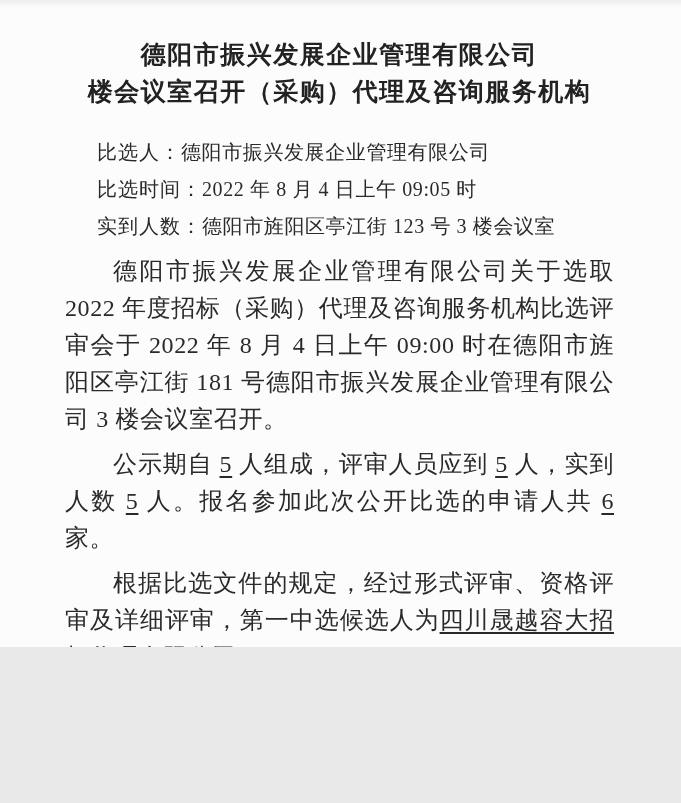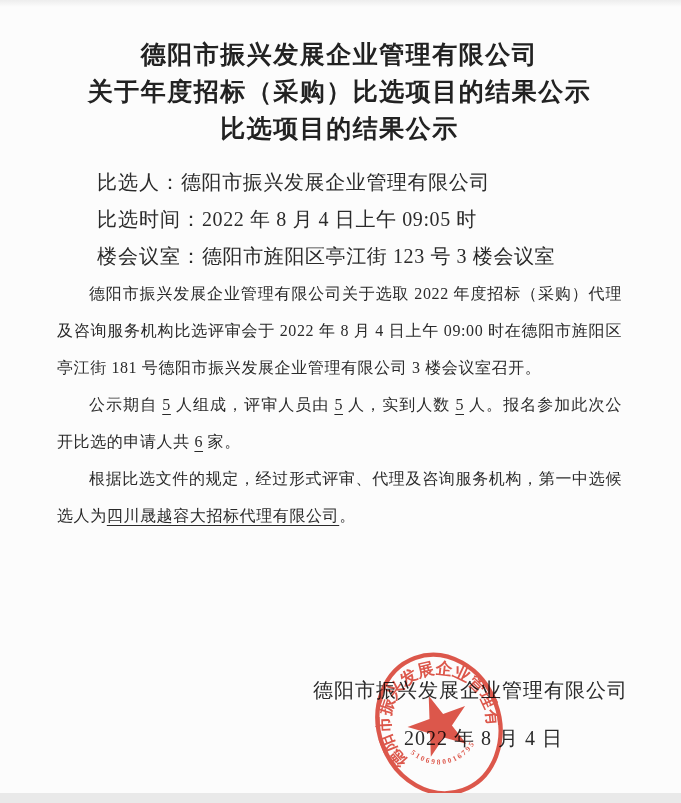--- a/index.html
+++ b/index.html
@@ -2,21 +2,21 @@
 <html style="--seal-color: #dd4a3d;"><head>
 <meta charset="utf-8">
 <style>
   html,body{margin:0;padding:0;}
   body{
     font-family:"Liberation Serif","DejaVu Serif",serif;
     background:#e9e9e9;
   }
   .page{
     position:relative;
-    width:681px;height:793px;
+    width:681px;height:647px;
     margin:0 auto;
     background:#fcfcfc;
     overflow:hidden;
     color:#2a2a2a;
   }
   .scan-edge-top{
     position:absolute;left:0;top:0;width:100%;height:7px;
     background:linear-gradient(#ededed,rgba(255,255,255,0));
   }
   .doc{
@@ -26,33 +26,33 @@
   .title{
     text-align:center;
     font-weight:bold;
     font-size:25px;
     line-height:37px;
     letter-spacing:1.5px;
     color:#222;
   }
   .title div{white-space:nowrap;}
   .info-block{
-    margin-top:17px;
+    margin-top:24px;
     font-size:20px;
     line-height:37px;
   }
   .info-row{
     padding-left:40px;
     white-space:nowrap;
     letter-spacing:0.6px;
   }
   .info-row .label{letter-spacing:1px;}
   .body-paragraph{
-    margin:0;
-    font-size:16px;
+    margin:8px;
+    font-size:24px;
     line-height:37px;
     text-align:justify;
     text-indent:2em;
     letter-spacing:0.6px;
   }
   .body-paragraph .u{
     text-decoration:underline;
     text-underline-offset:4px;
   }
   .signature{
@@ -84,39 +84,38 @@
 </head>
 <body>
 
 <div class="page">
   <div class="scan-edge-top"></div>
 
   <div class="doc">
 
     <div class="title">
       <div>德阳市振兴发展企业管理有限公司</div>
-      <div>关于年度招标（采购）比选项目的结果公示</div>
-      <div>比选项目的结果公示</div>
+      <div>楼会议室召开（采购）代理及咨询服务机构</div>
     </div>
 
     <div class="info-block">
       <div class="info-row">
         <span class="label">比选人：</span><span>德阳市振兴发展企业管理有限公司</span>
       </div>
       <div class="info-row">
         <span class="label">比选时间：</span><span>2022 年 8 月 4 日上午 09:05 时</span>
       </div>
       <div class="info-row">
-        <span class="label">楼会议室：</span><span>德阳市旌阳区亭江街 123 号 3 楼会议室</span>
+        <span class="label">实到人数：</span><span>德阳市旌阳区亭江街 123 号 3 楼会议室</span>
       </div>
     </div>
 
     <p class="body-paragraph"><span>德阳市振兴发展企业管理有限公司关于选取 2022 年度招标（采购）代理及咨询服务机构比选评审会于 2022 年 8 月 4 日上午 09:00 时在德阳市旌阳区亭江街 181 号德阳市振兴发展企业管理有限公司 3 楼会议室召开。</span></p>
-    <p class="body-paragraph"><span>公示期自 </span><span class="u">5</span><span> 人组成，评审人员由 </span><span class="u">5</span><span> 人，实到人数 </span><span class="u">5</span><span> 人。报名参加此次公开比选的申请人共 </span><span class="u">6</span><span> 家。</span></p>
-    <p class="body-paragraph"><span>根据比选文件的规定，经过形式评审、代理及咨询服务机构，第一中选候选人为</span><span class="u">四川晟越容大招标代理有限公司</span><span>。</span></p>
+    <p class="body-paragraph"><span>公示期自 </span><span class="u">5</span><span> 人组成，评审人员应到 </span><span class="u">5</span><span> 人，实到人数 </span><span class="u">5</span><span> 人。报名参加此次公开比选的申请人共 </span><span class="u">6</span><span> 家。</span></p>
+    <p class="body-paragraph"><span>根据比选文件的规定，经过形式评审、资格评审及详细评审，第一中选候选人为</span><span class="u">四川晟越容大招标代理有限公司</span><span>。</span></p>
   </div>
 
   <div class="signature sig-company">德阳市振兴发展企业管理有限公司</div>
   <div class="signature sig-date">2022 年 8 月 4 日</div>
 
   <div class="seal">
     <svg viewBox="0 0 200 230">
       <defs>
         <path id="ringPath" d="M 38.1 151.7 A 73 73 0 1 1 161.9 151.7" fill="none"></path>
         <path id="serialPath" d="M 41.7 134.2 A 62 62 0 0 0 158.3 134.2" fill="none"></path>

